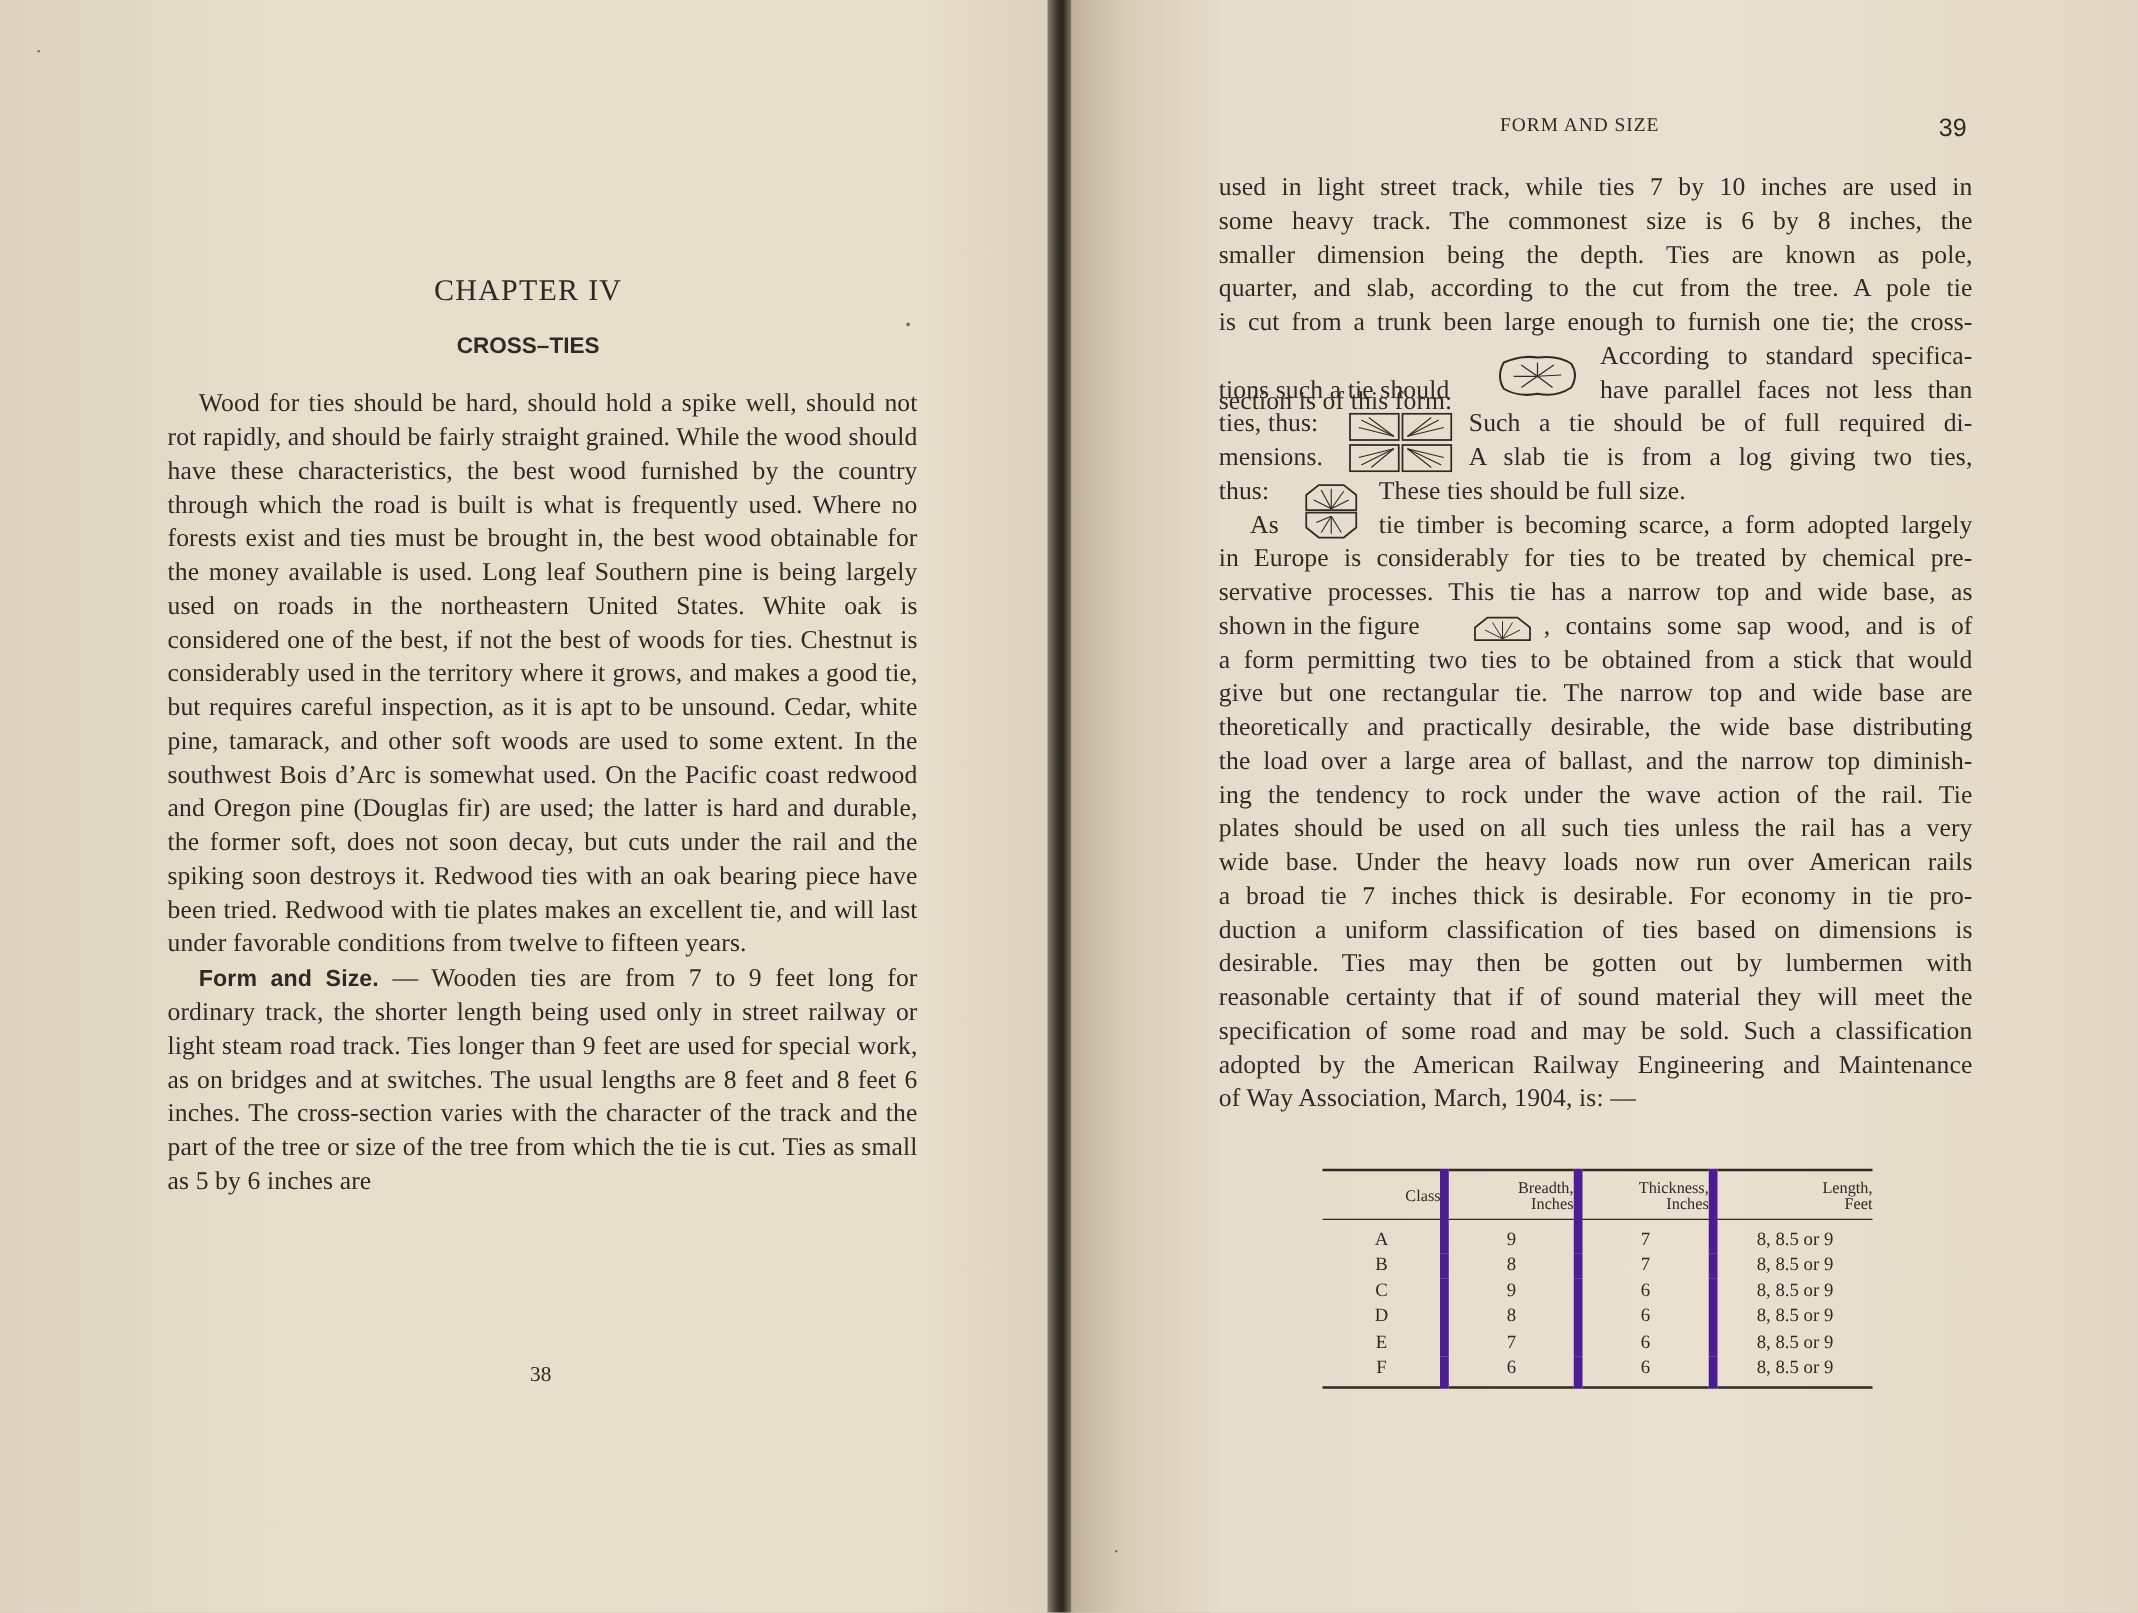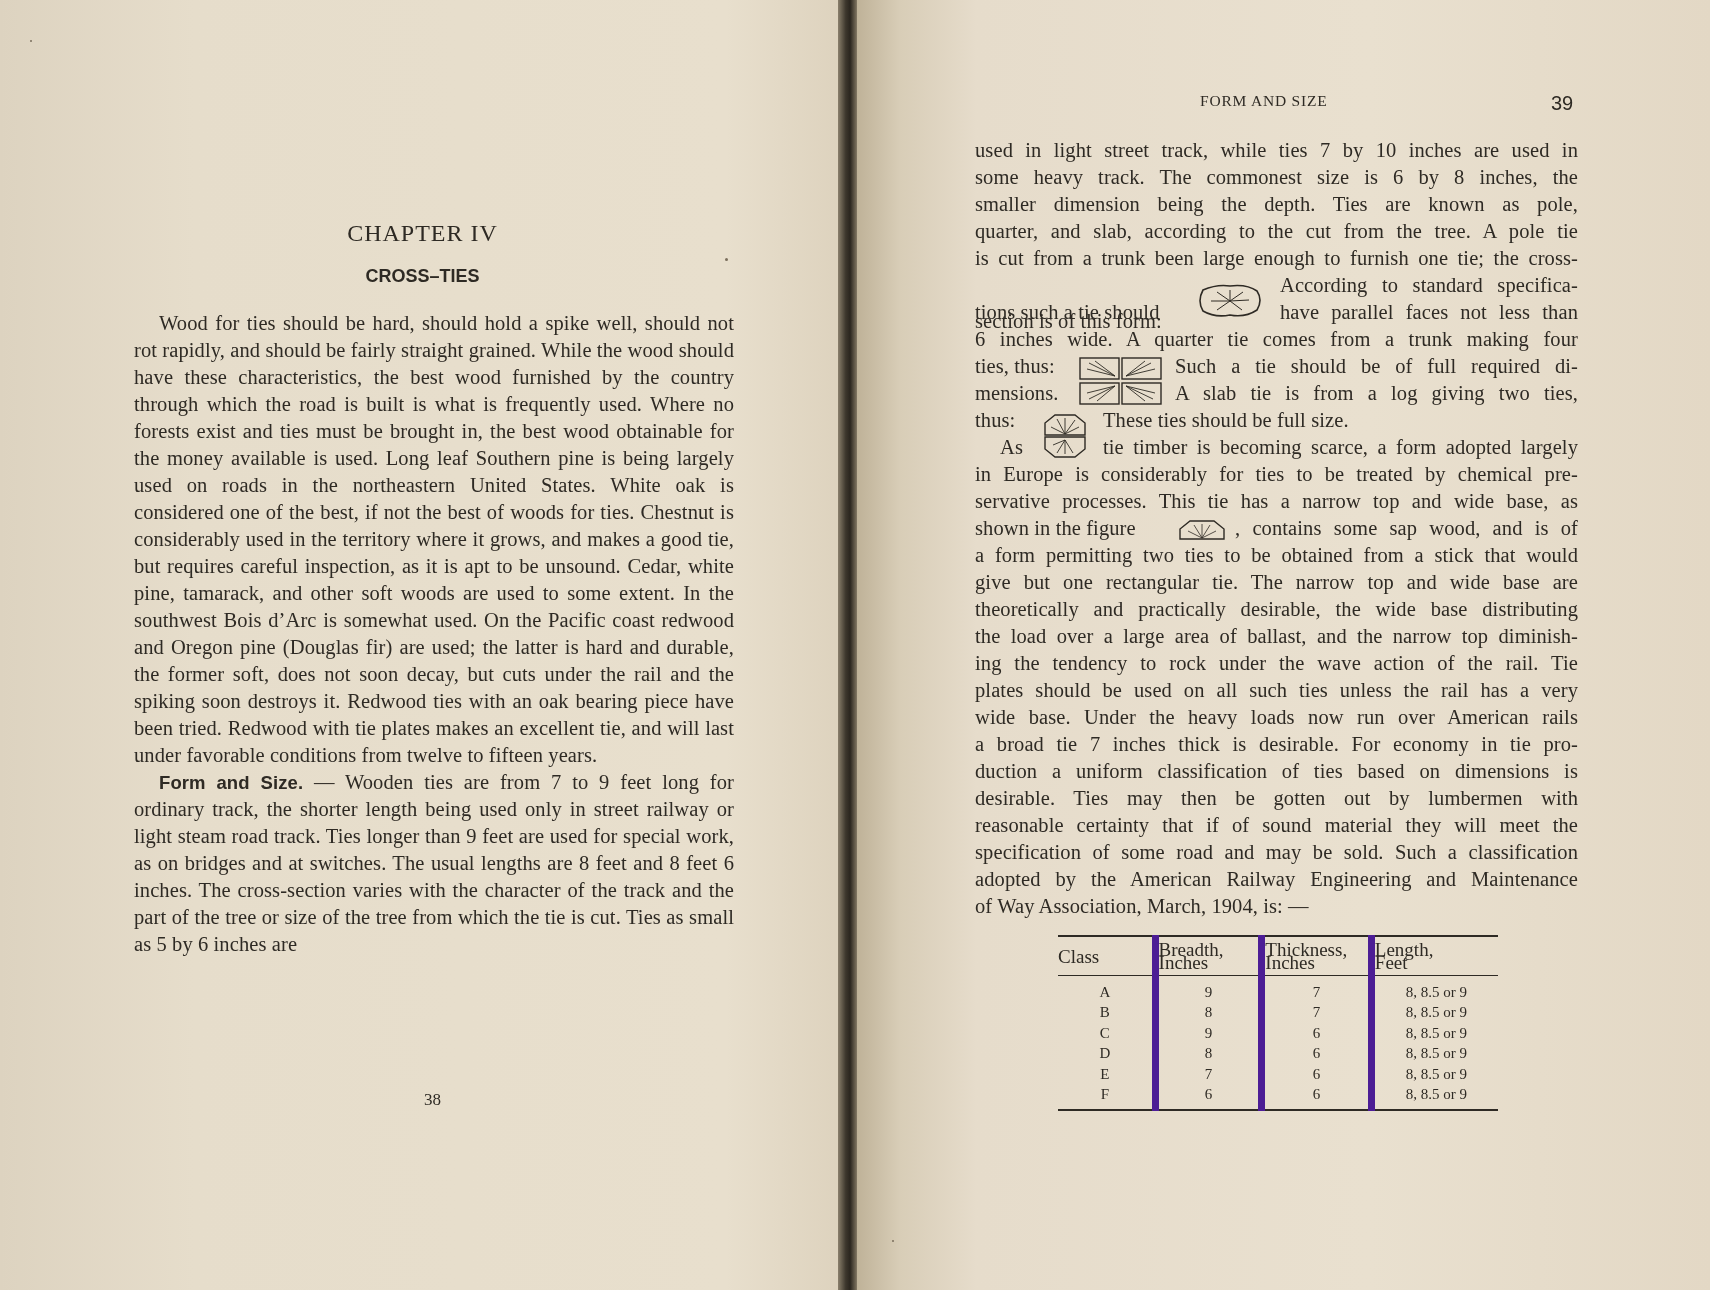--- a/index.html
+++ b/index.html
@@ -45,23 +45,23 @@
     position:absolute; left:1551px; top:92px; font-size:20px;
     font-family:"Liberation Sans","DejaVu Sans",sans-serif;
   }
   .line { display:block; text-align:justify; text-align-last:justify; white-space:nowrap; }
   .line.last { text-align-last:left; }
   .tbl {
     position:absolute; left:1058px; top:935px; width:440px;
     border-collapse:collapse; font-size:14px;
   }
   .tbl th {
-    font-weight:normal; font-size:19px; line-height:13px; padding:6px 0 6px;
+    font-weight:normal; font-size:13px; line-height:13px; padding:6px 0 6px;
     border-top:2px solid #2e2a24; border-bottom:1.5px solid #2e2a24;
-    text-align:left;
+    text-align:right;
   }
   .tbl td { text-align:center; padding:0; height:20.5px; font-size:15px; }
   .tbl th + th, .tbl td + td { border-left:7px solid #4c1d95; }
   .tbl tbody tr:last-child td { padding-bottom:4px; border-bottom:2px solid #2e2a24; }
   .speck { position:absolute; background:#7a6e5c; border-radius:50%; }
 </style>
 </head>
 <body>
 
 <div class="spread">
@@ -104,21 +104,20 @@
             <line x1="33" y1="19" x2="45" y2="28"></line>
           <line x1="33" y1="19" x2="20" y2="28"></line>
             <line x1="33" y1="19" x2="14" y2="19"></line>
           <line x1="33" y1="19" x2="20" y2="10"></line>
         </g>
       </svg>
       <span style="position:absolute; left:305px; top:0; width:298px; text-align:justify; text-align-last:justify;">According to standard specifica-</span>
       <span style="position:absolute; left:305px; top:27px; width:298px; text-align:justify; text-align-last:justify;">have parallel faces not less than</span>
     </div>
 
-    <span class="line">6 inches wide. A quarter tie comes from a trunk making four</span>
 
     <div style="position:relative; height:54px;">
       <span style="position:absolute; left:0; top:0;">ties, thus:</span>
       <span style="position:absolute; left:0; top:27px;">mensions.</span>
       <svg style="position:absolute; left:104px; top:4px;" width="84" height="48" viewBox="0 0 84 48">
         <g fill="none" stroke="#2e2a24" stroke-width="1.4">
           <rect x="1" y="1" width="39" height="21"></rect>
             <rect x="43" y="1" width="39" height="21"></rect>
           <rect x="1" y="26" width="39" height="21"></rect>
             <rect x="43" y="26" width="39" height="21"></rect>

